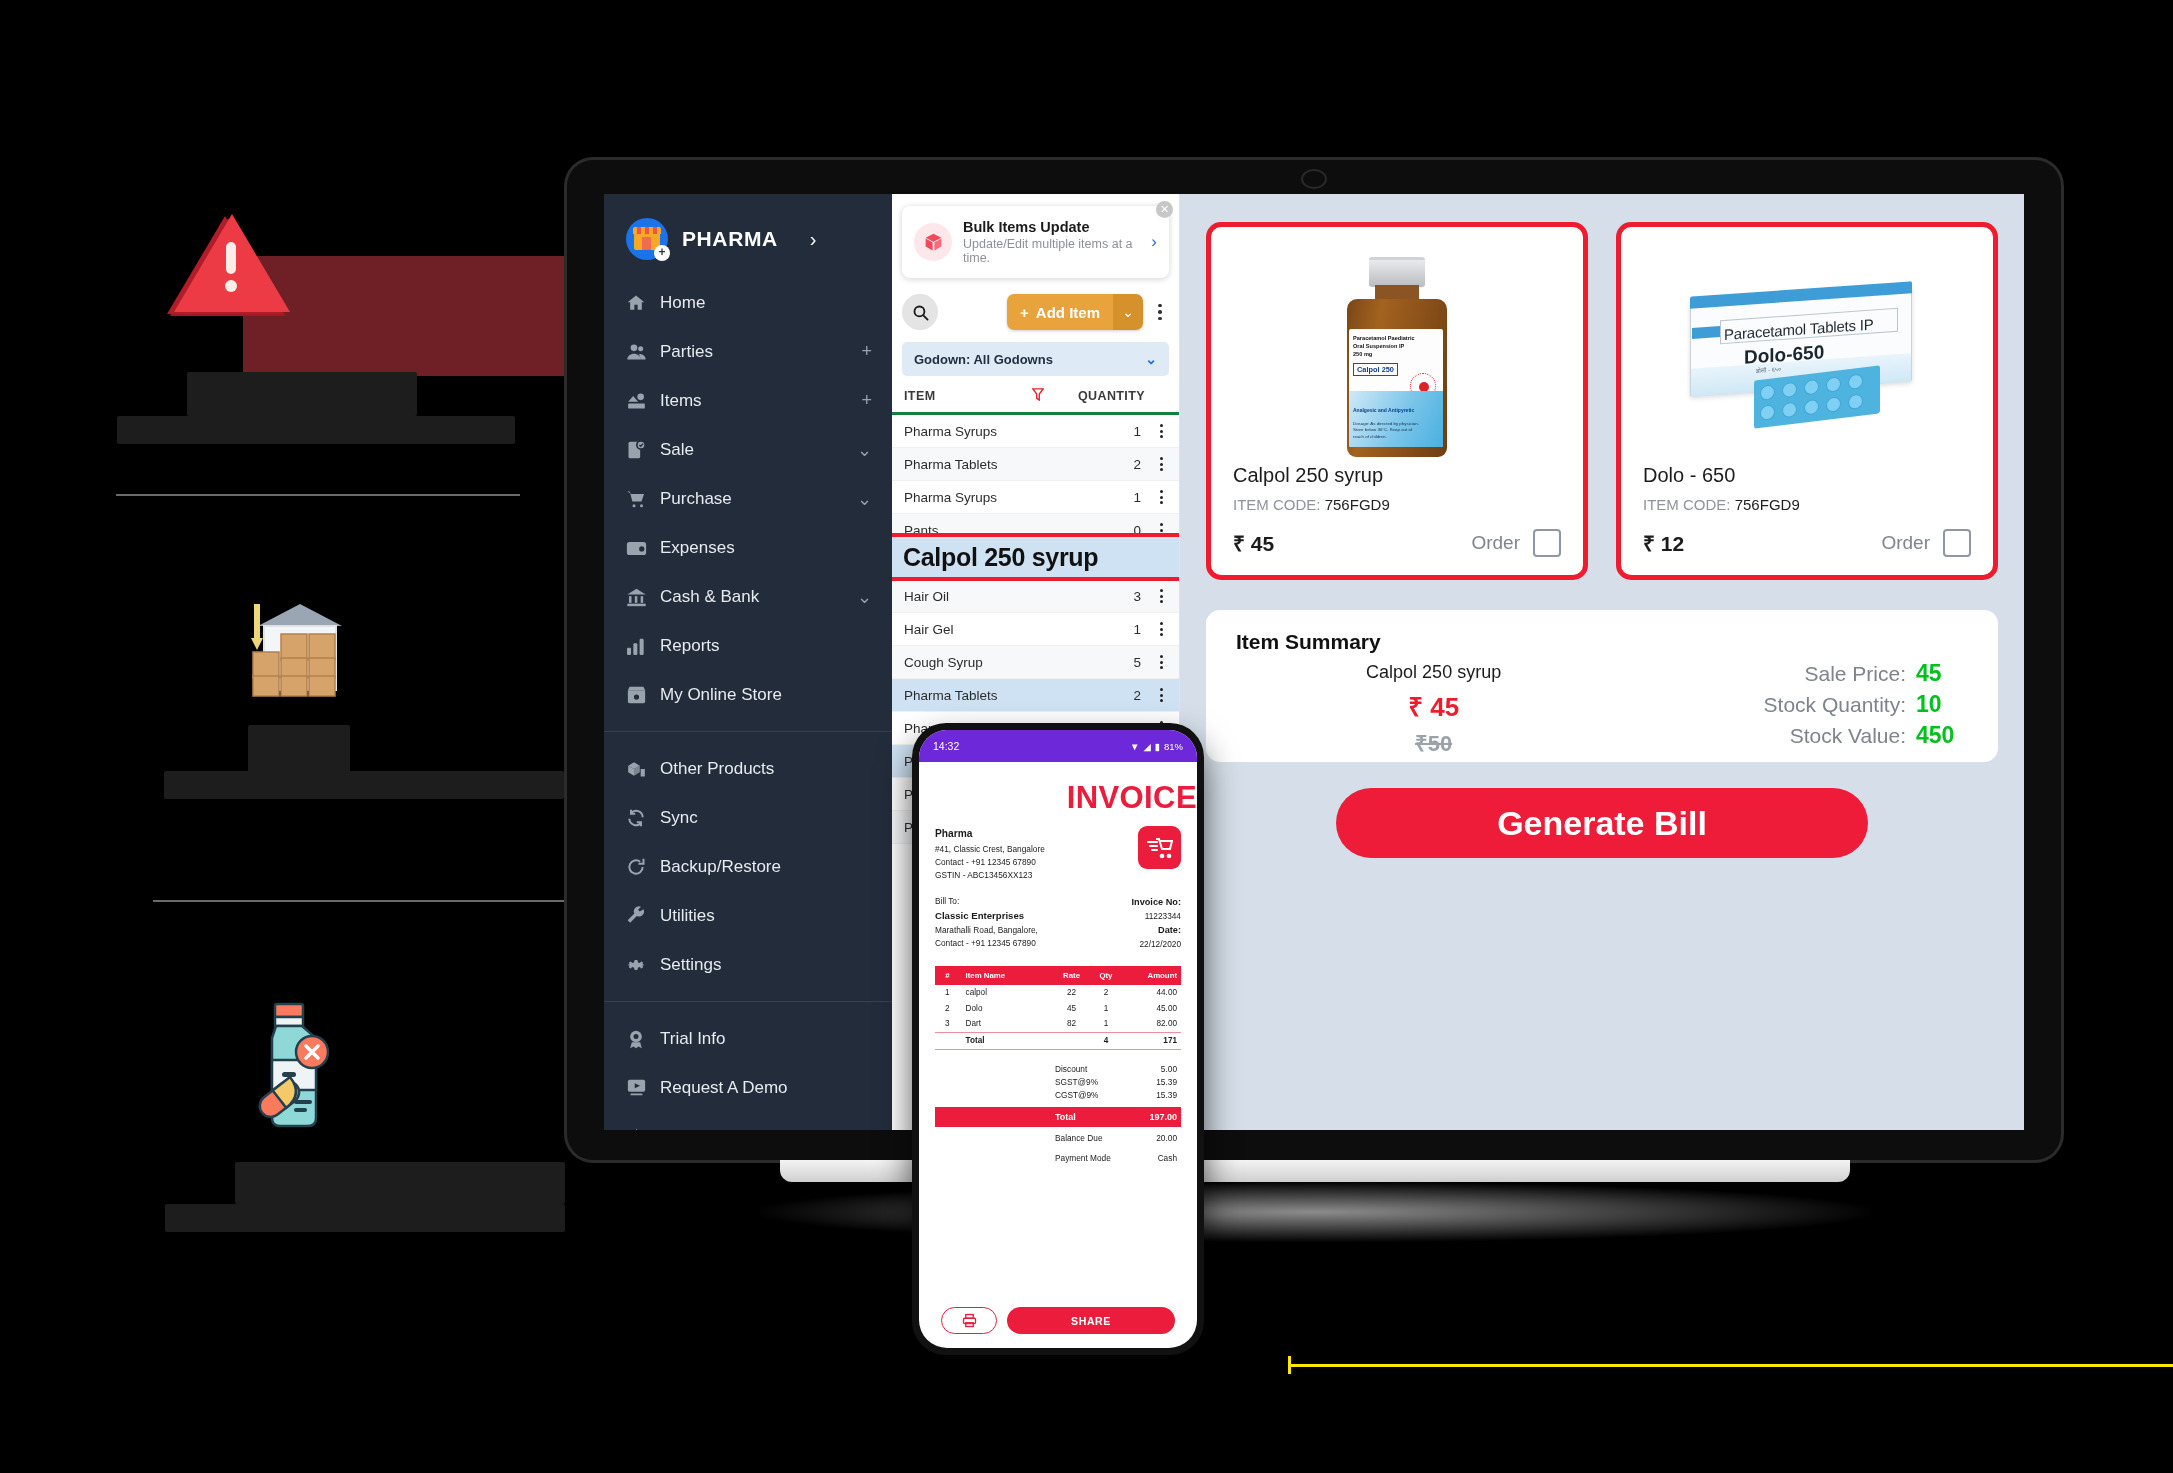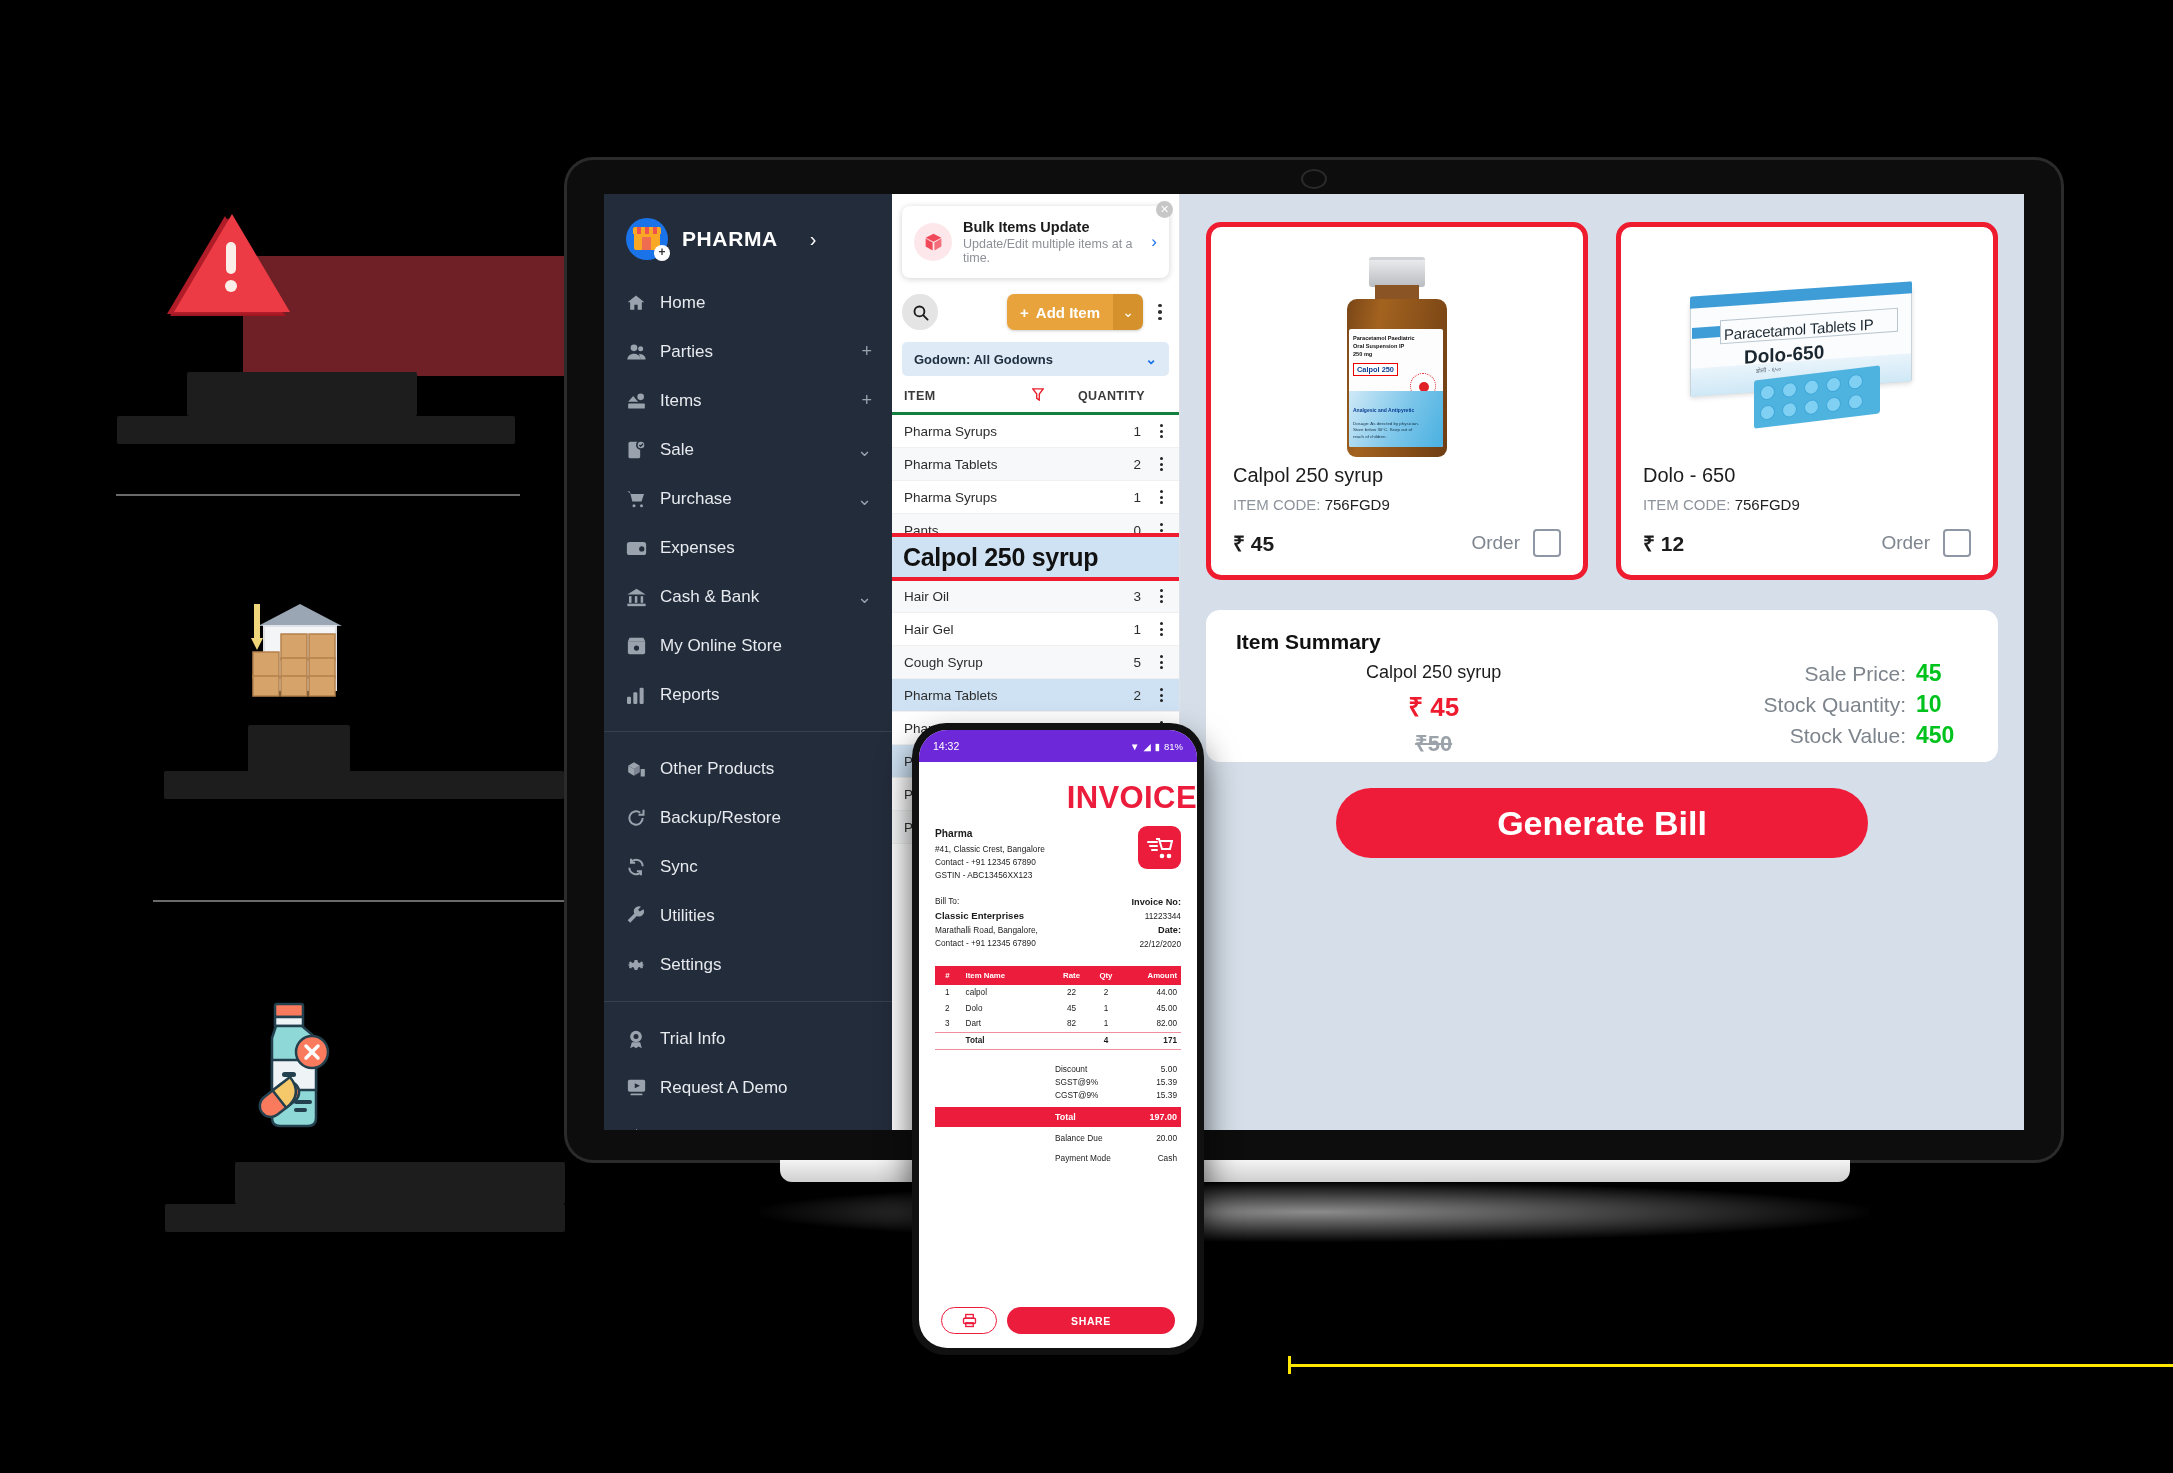--- a/index.html
+++ b/index.html
@@ -450,74 +450,74 @@
                 <rect x="17" y="11" width="3" height="8"></rect>
                 <rect x="1" y="20" width="22" height="3"></rect>
               </svg>
           </span>
           <span class="nv-label">Cash &amp; Bank</span>
           <span class="nv-right">⌄</span>
         </div>
 
         <div class="nav-item">
           <span class="nv-ico">
+            <svg width="20" height="18" viewBox="0 0 22 20" fill="#9aa2ad">
+                <rect x="1" y="12" width="4.5" height="8" rx="1.4"></rect>
+                <rect x="8" y="7" width="4.5" height="13" rx="1.4"></rect>
+                <rect x="15" y="2" width="4.5" height="18" rx="1.4"></rect>
+              </svg>
+          </span>
+          <span class="nv-label">Reports</span>
+          <span class="nv-right"></span>
+        </div>
+
+        <div class="nav-item">
+          <span class="nv-ico">
             <svg width="21" height="19" viewBox="0 0 24 22" fill="#9aa2ad">
                 <path d="M2 6h20v13a2 2 0 0 1-2 2H4a2 2 0 0 1-2-2z"></path>
                 <path d="M2 6 4 2h16l2 4z"></path>
                 <circle cx="12" cy="14" r="3" fill="#232c3b"></circle>
               </svg>
           </span>
           <span class="nv-label">My Online Store</span>
-          <span class="nv-right"></span>
-        </div>
-
-        <div class="nav-item">
-          <span class="nv-ico">
-            <svg width="20" height="18" viewBox="0 0 22 20" fill="#9aa2ad">
-                <rect x="1" y="12" width="4.5" height="8" rx="1.4"></rect>
-                <rect x="8" y="7" width="4.5" height="13" rx="1.4"></rect>
-                <rect x="15" y="2" width="4.5" height="18" rx="1.4"></rect>
-              </svg>
-          </span>
-          <span class="nv-label">Reports</span>
           <span class="nv-right"></span>
         </div>
 
         <div class="nav-sep"></div>
 
         <div class="nav-item">
           <span class="nv-ico">
             <svg width="21" height="20" viewBox="0 0 24 24" fill="#9aa2ad">
                 <path d="M2 8 9 4 16 8 9 12z"></path>
                 <path d="M2 8v8l7 4V12z"></path>
                 <path d="M16 8v8l-7 4V12z" opacity=".75"></path>
                 <rect x="17" y="12" width="5" height="9"></rect>
               </svg>
           </span>
           <span class="nv-label">Other Products</span>
         </div>
         <div class="nav-item">
           <span class="nv-ico">
             <svg width="20" height="20" viewBox="0 0 24 24" fill="none" stroke="#9aa2ad" stroke-width="2.4">
-                <path d="M20 12a8 8 0 1 1-3-6.2"></path>
-                <polyline points="21,2 21,8 15,8"></polyline>
-              </svg>
-          </span>
-          <span class="nv-label">Backup/Restore</span>
-        </div>
-        <div class="nav-item">
-          <span class="nv-ico">
-            <svg width="20" height="20" viewBox="0 0 24 24" fill="none" stroke="#9aa2ad" stroke-width="2.4">
                 <path d="M20 11a8 8 0 0 0-14-5"></path>
                 <path d="M4 13a8 8 0 0 0 14 5"></path>
                 <polyline points="6,2 6,7 11,7"></polyline>
                 <polyline points="18,22 18,17 13,17"></polyline>
               </svg>
           </span>
           <span class="nv-label">Sync</span>
+        </div>
+        <div class="nav-item">
+          <span class="nv-ico">
+            <svg width="20" height="20" viewBox="0 0 24 24" fill="none" stroke="#9aa2ad" stroke-width="2.4">
+                <path d="M20 12a8 8 0 1 1-3-6.2"></path>
+                <polyline points="21,2 21,8 15,8"></polyline>
+              </svg>
+          </span>
+          <span class="nv-label">Backup/Restore</span>
         </div>
         <div class="nav-item">
           <span class="nv-ico">
             <svg width="20" height="20" viewBox="0 0 24 24" fill="#9aa2ad">
                 <path d="M21 4a6 6 0 0 1-8 8L5 20 2 17l8-8a6 6 0 0 1 8-8l-3.5 3.5 2 2z"></path>
               </svg>
           </span>
           <span class="nv-label">Utilities</span>
         </div>
         <div class="nav-item">

